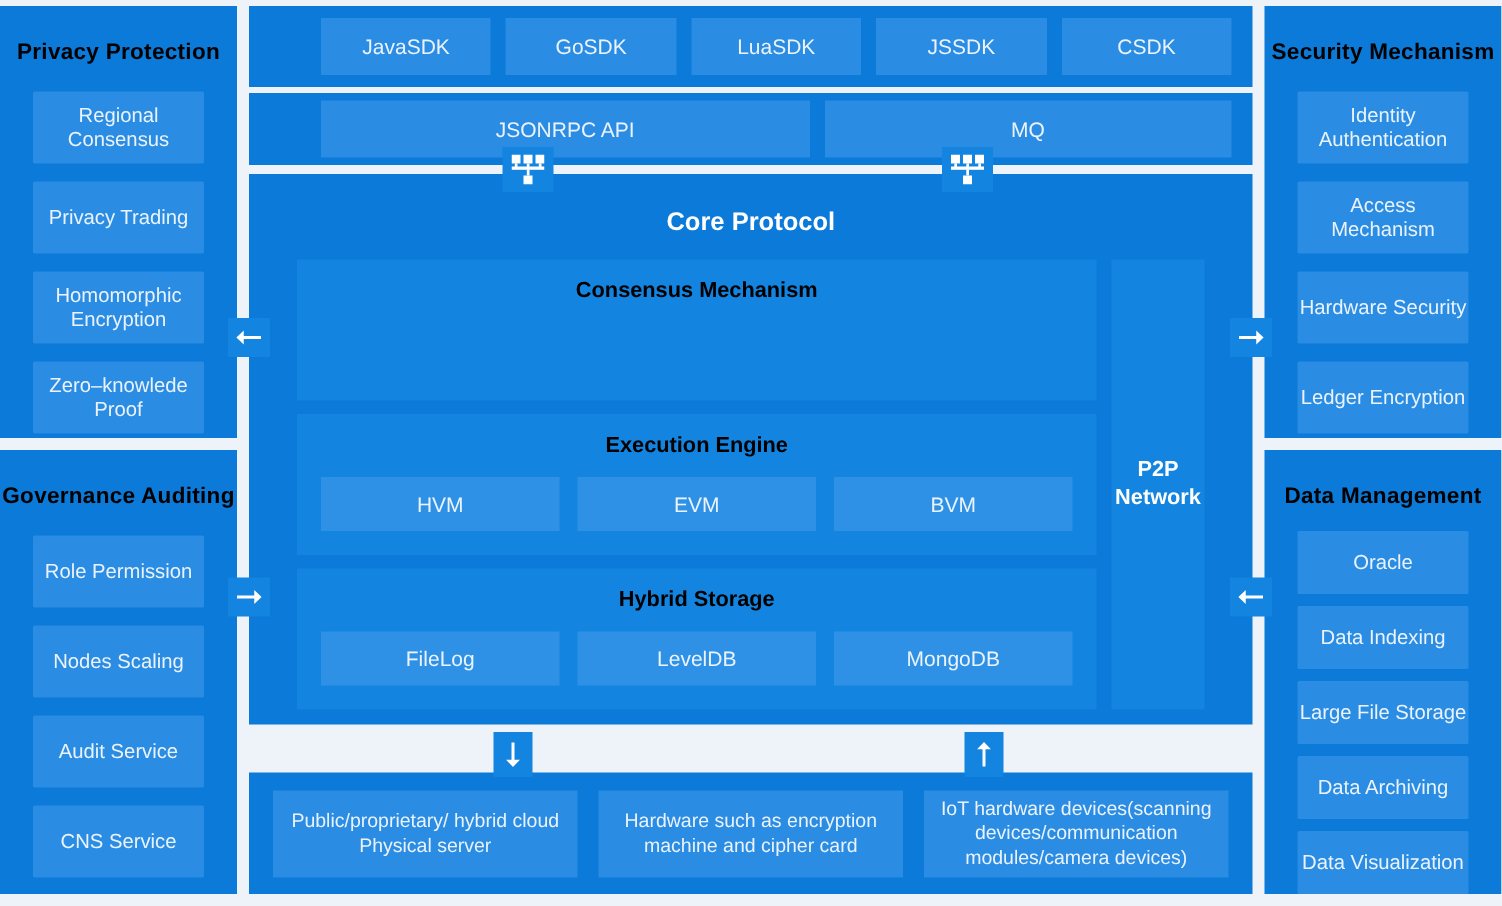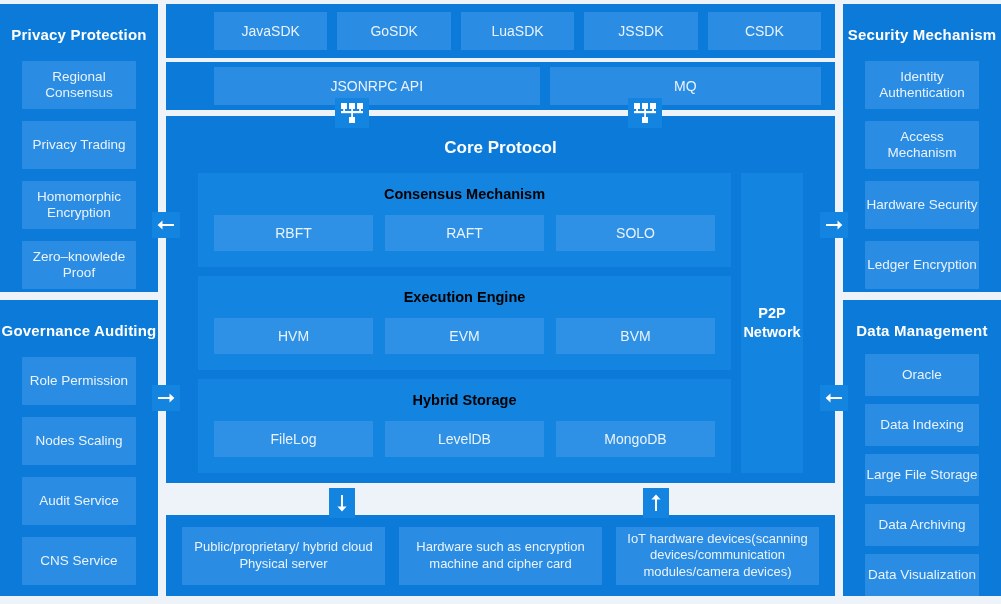--- a/index.html
+++ b/index.html
@@ -14,21 +14,21 @@
     width: 1001px; height: 604px;
     background: #eef3f9;
   }
 
   
   .panel {
     position: absolute;
     background: #0b7ad8;
   }
   .panel-title {
-    color: #ffffff;
+    color: #000000;
     font-weight: bold;
     text-align: center;
     line-height: 1.25;
     letter-spacing: .2px;
   }
   .chip {
     background: #2a8ce2;
     color: #eaf3fc;
     display: flex;
     align-items: center;
@@ -305,31 +305,20 @@
   </div>
 
   <div class="center-band" id="core-protocol-band" style="top:116px; height:367px;">
     <div class="core-title">Core Protocol</div>
 
     <div class="core-body">
       <div class="core-left">
 
         <div class="group">
           <div class="group-title">Consensus Mechanism</div>
-          <div class="group-items">
-            <div class="chip">
-                <span>RBFT</span>
-              </div>
-            <div class="chip">
-                <span>RAFT</span>
-              </div>
-            <div class="chip">
-                <span>SOLO</span>
-              </div>
-          </div>
         </div>
 
         <div class="group">
           <div class="group-title">Execution Engine</div>
           <div class="group-items">
             <div class="chip">
                 <span>HVM</span>
               </div>
             <div class="chip">
                 <span>EVM</span>

